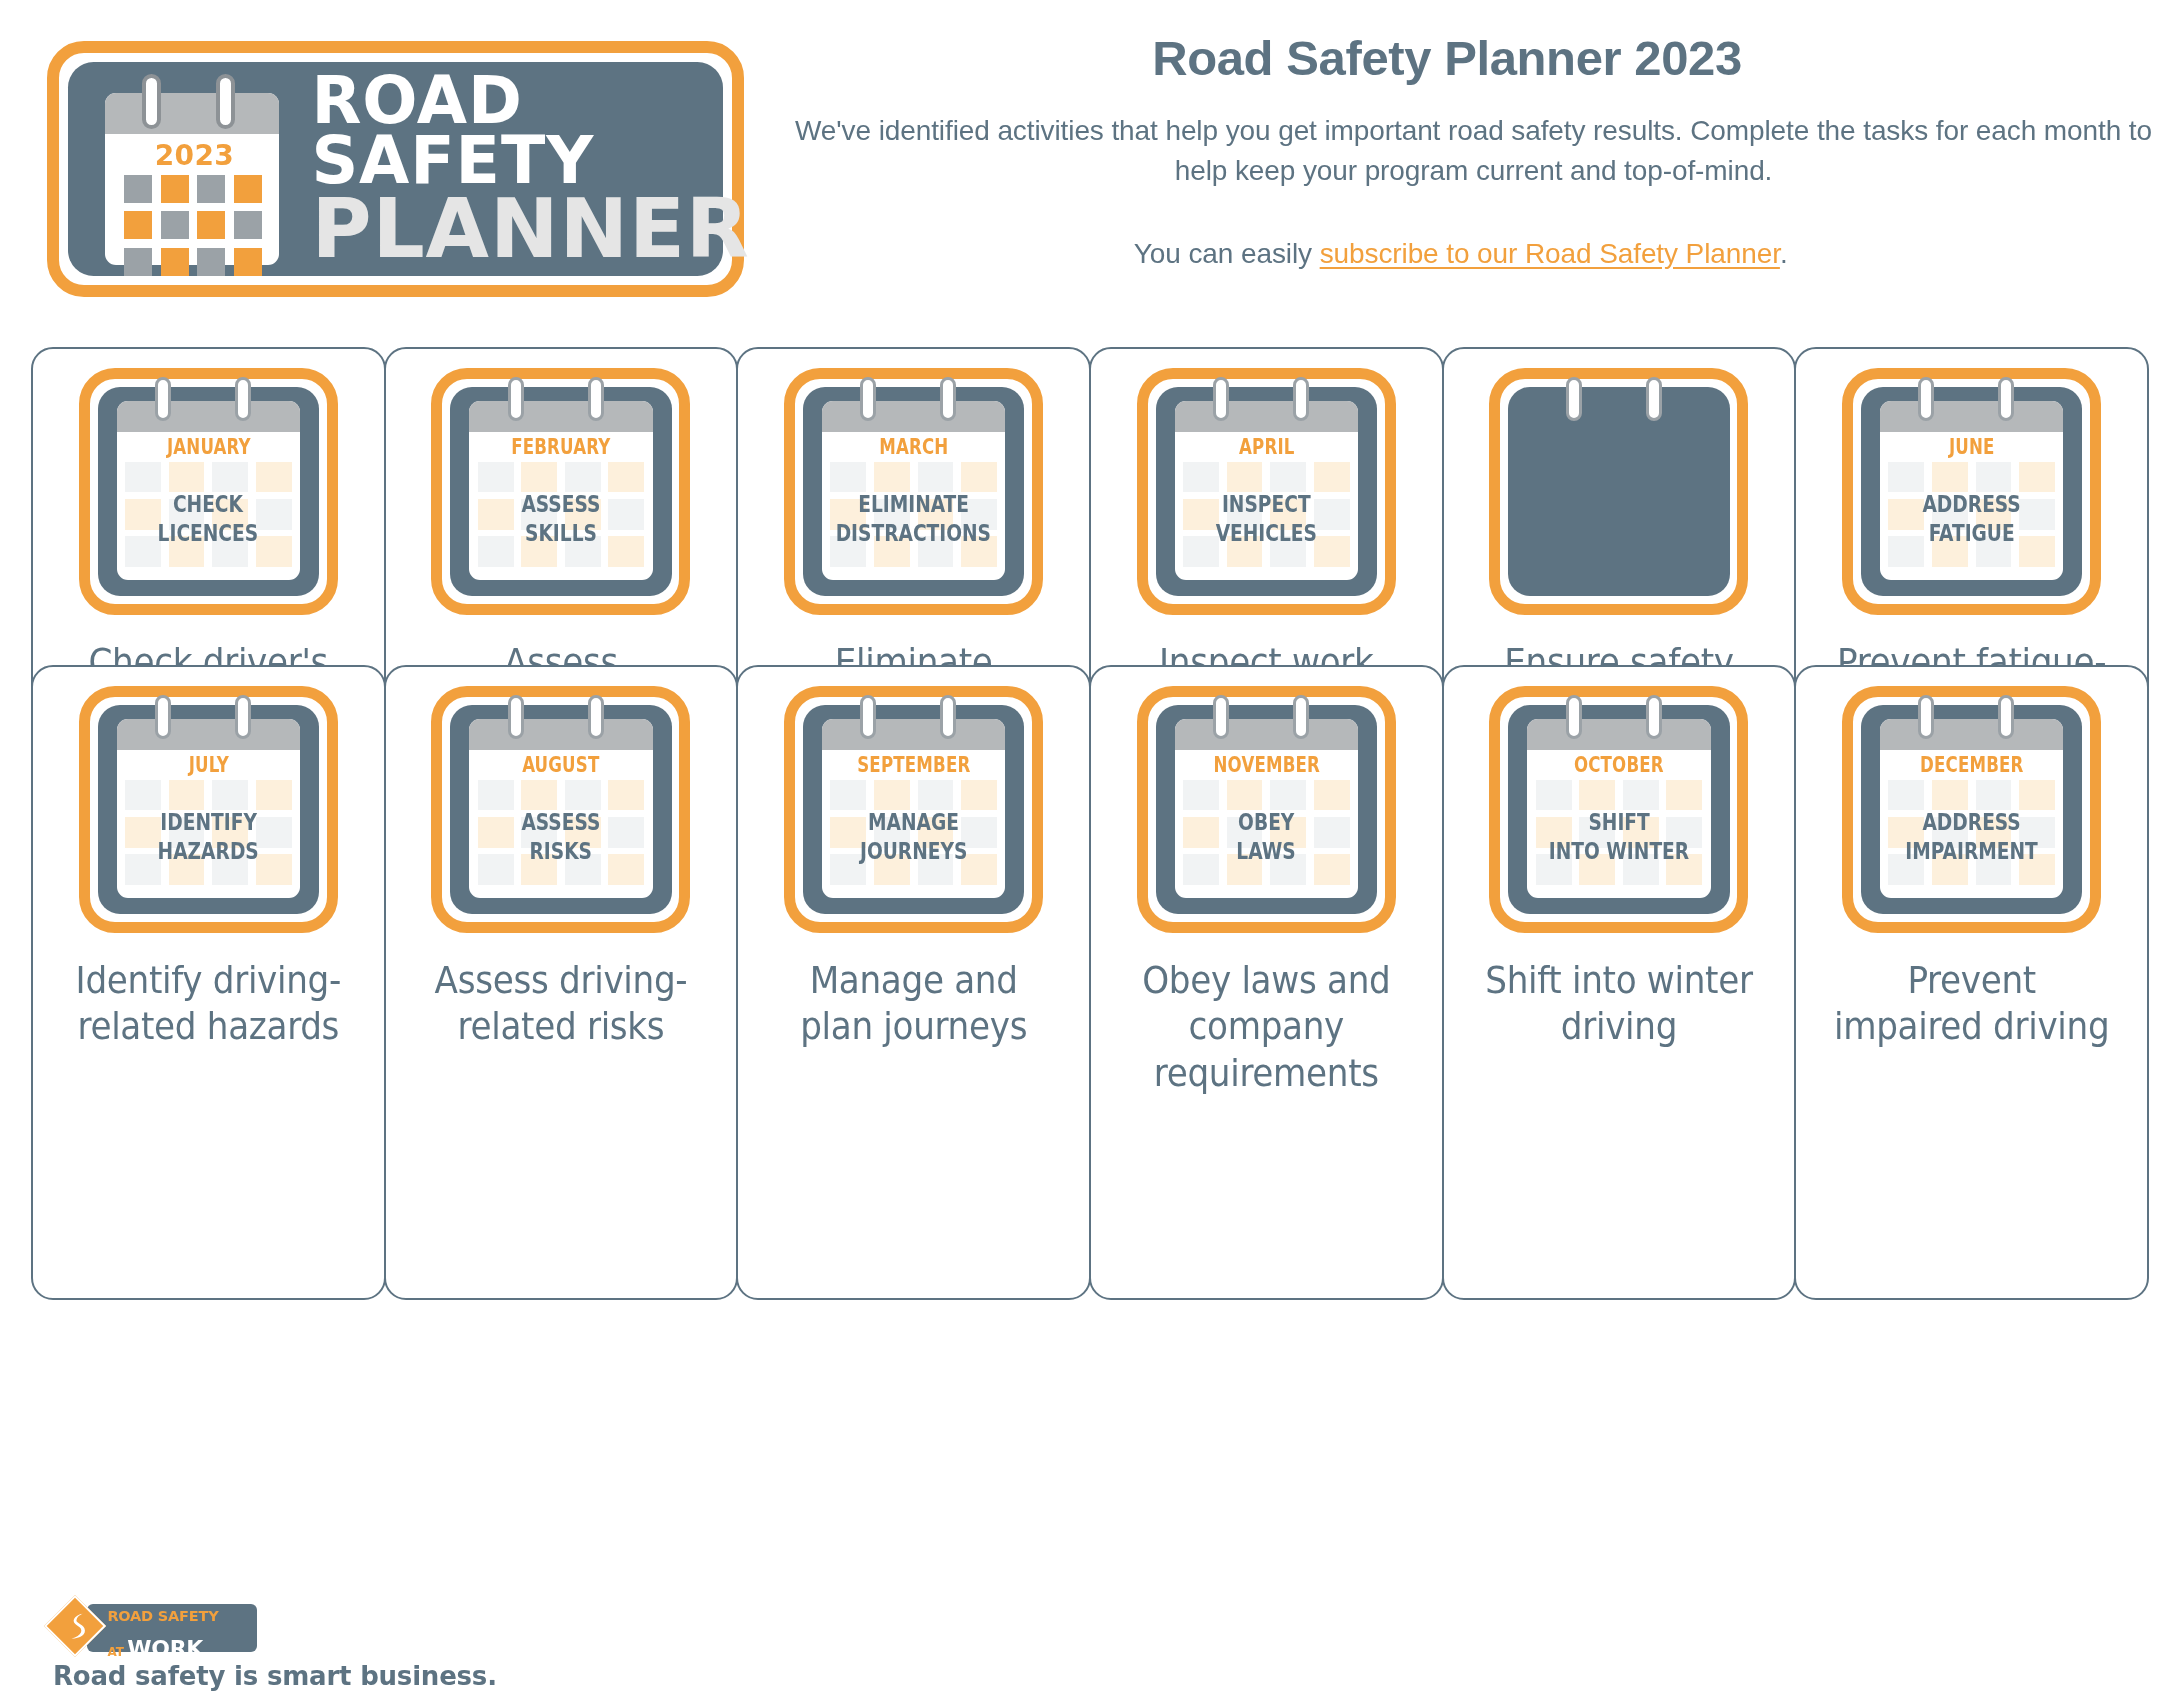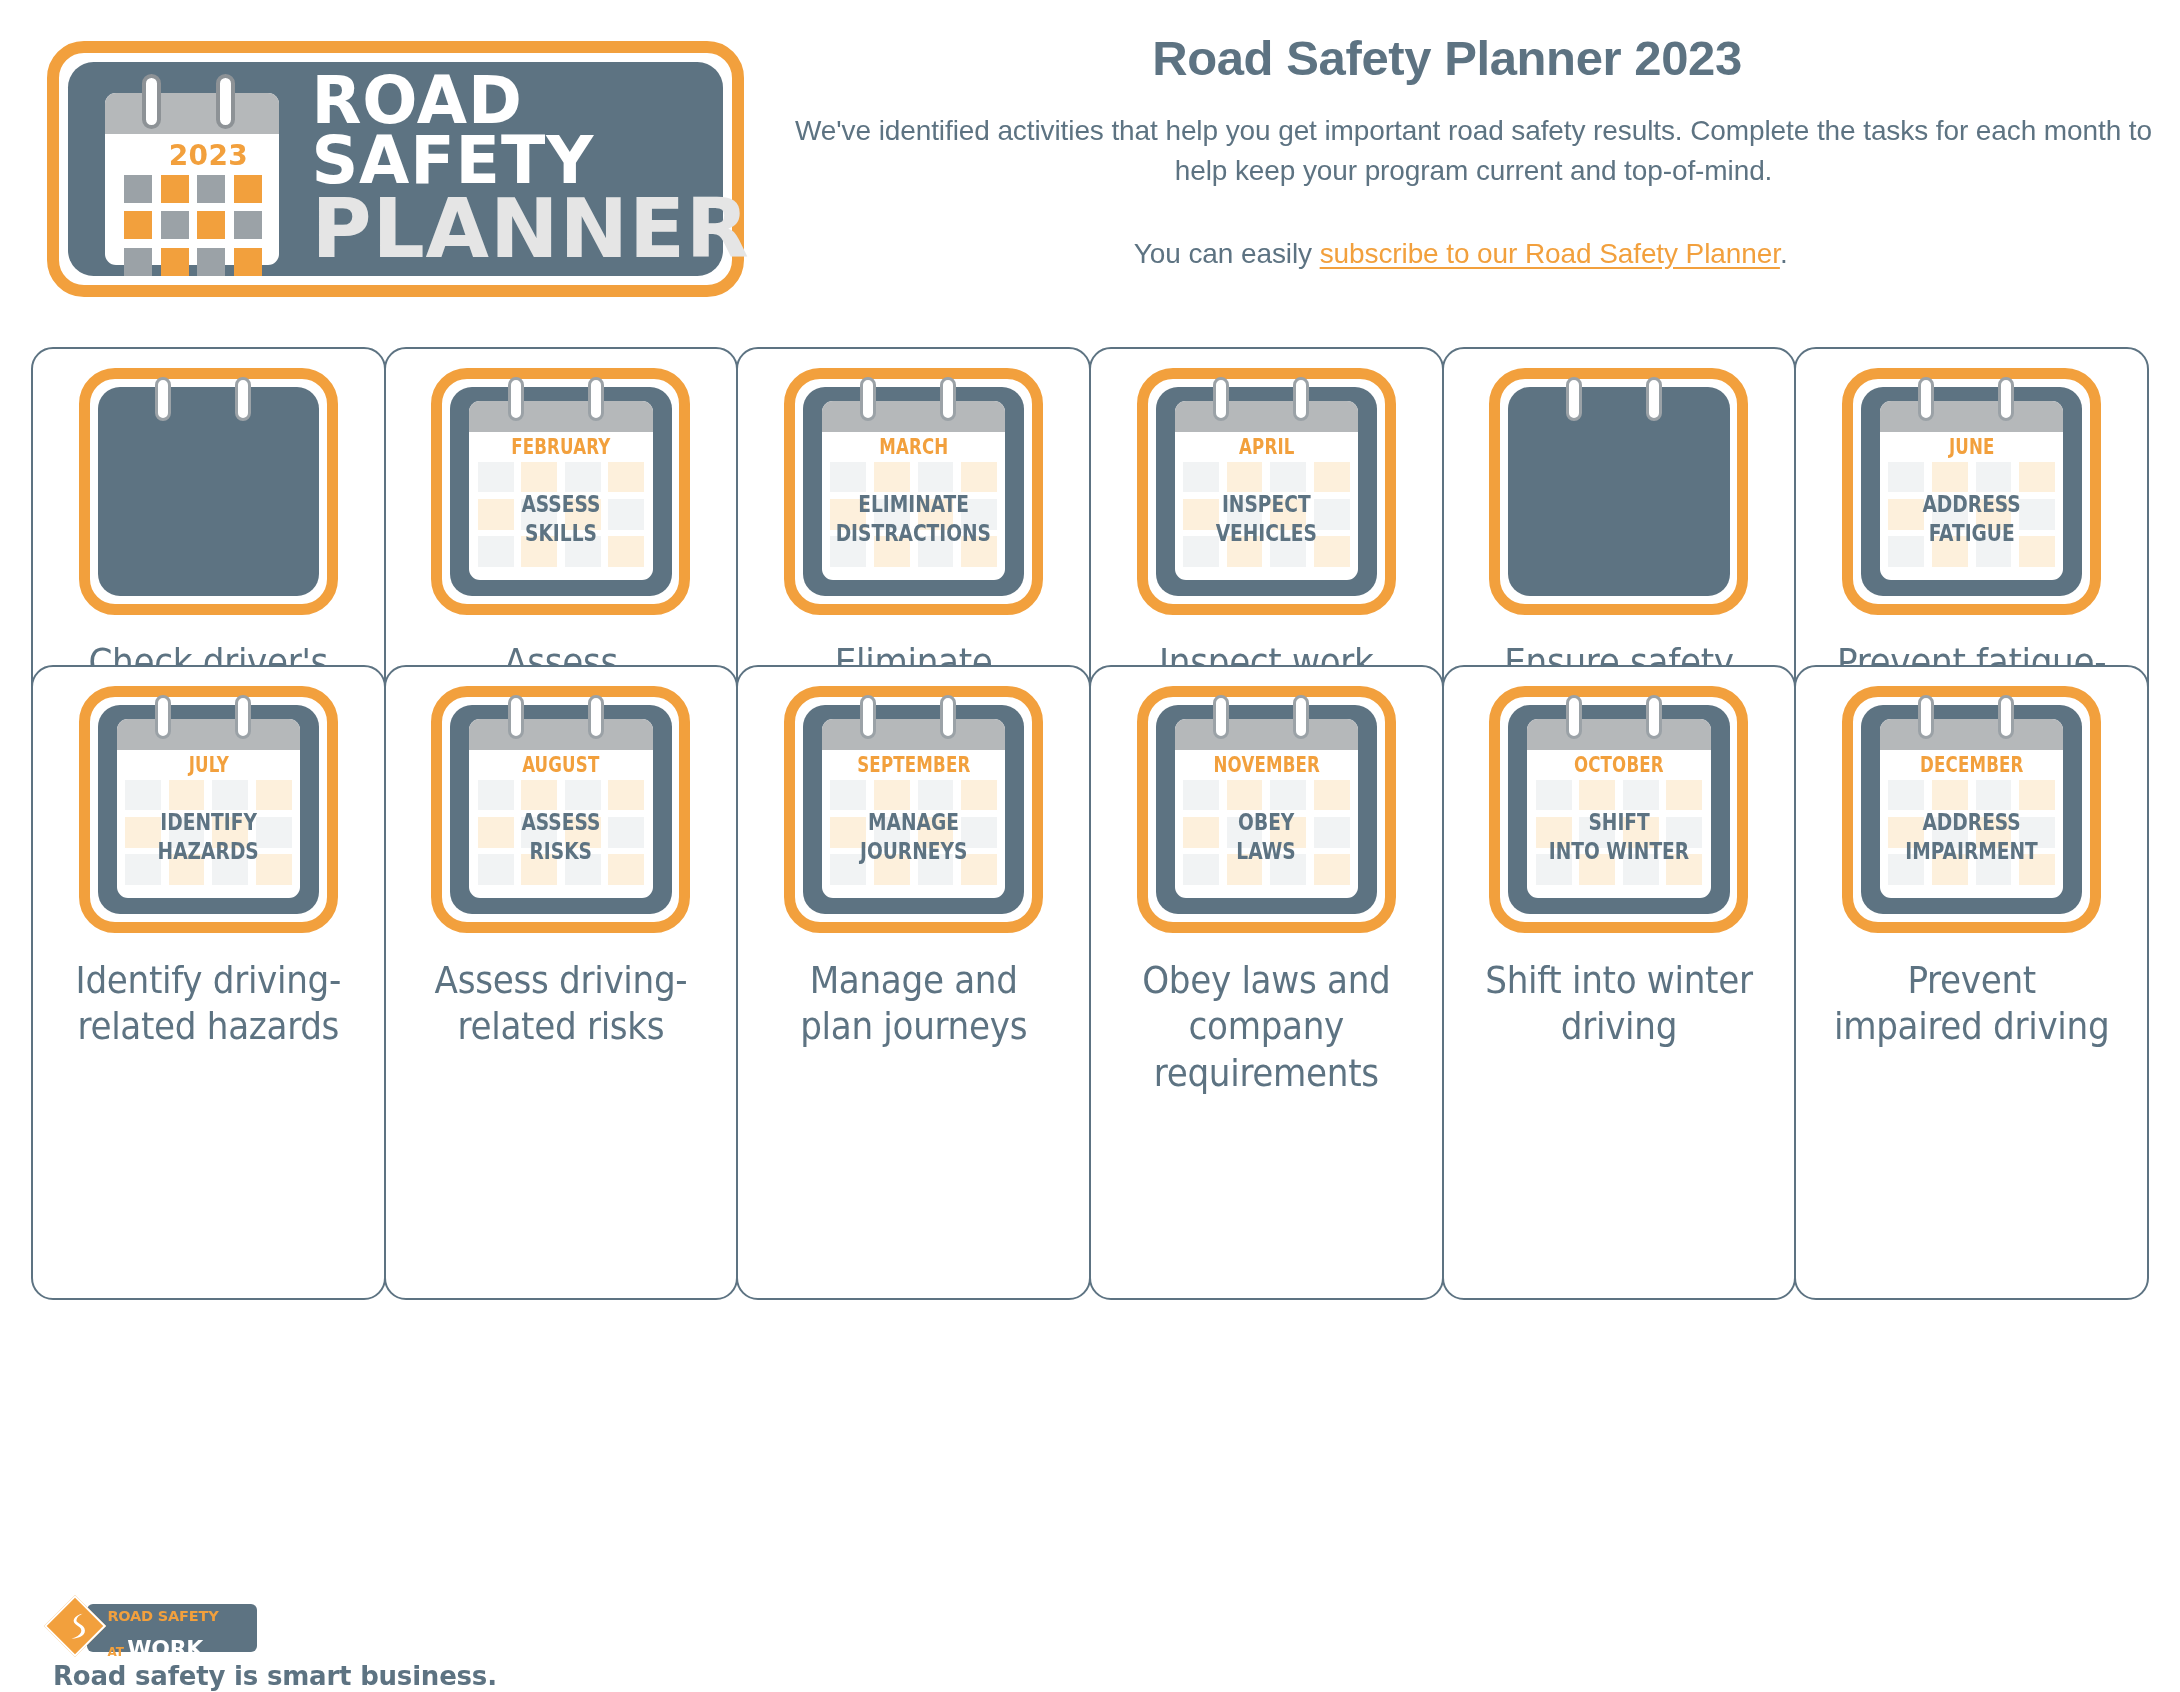--- a/index.html
+++ b/index.html
@@ -59,21 +59,21 @@
     position: absolute; top: 0;
     width: 19px; height: 55px;
     background: #FFFFFF;
     border-radius: 9.4px;
     border: 4.3px solid #8D9296;
   }
   .badge-ring.r1 { left: 37px; }
   .badge-ring.r2 { left: 111px; }
   .badge-year {
     position: absolute;
-    left: 16px; top: 65px; width: 174px;
+    left: 2px; top: 65px; width: 174px;
     text-align: center;
     color: #F2A03D;
     font-weight: bold;
     font-size: 28px;
     letter-spacing: 0.4px;
     font-family: "DejaVu Sans", sans-serif;
   }
   .badge-grid {
     position: absolute; left: 19px; top: 101px;
     width: 138px;
@@ -381,20 +381,42 @@
     <div class="page-subtitle">We've identified activities that help you get important road safety results. Complete the tasks for each month to help keep your program current and top-of-mind.</div>
     <div class="page-cta"><span>You can easily </span><a href="#">subscribe to our Road Safety Planner</a><span>.</span></div>
   </div>
 
 </div>
 
 <div class="month-grid" id="month-grid">
     <div class="month-card">
       <div class="cal">
         <div class="cal-slate">
+          <div class="cal-paper">
+            <div class="cal-paper-top"></div>
+            <div class="cal-checker">
+              <i class="g"></i>
+              <i class="o"></i>
+              <i class="g"></i>
+              <i class="o"></i>
+              <i class="o"></i>
+              <i class="g"></i>
+              <i class="o"></i>
+              <i class="g"></i>
+              <i class="g"></i>
+              <i class="o"></i>
+              <i class="g"></i>
+              <i class="o"></i>
+            </div>
+            <div class="cal-month">JANUARY</div>
+            <div class="cal-task">
+              <span>CHECK</span>
+              <span>LICENCES</span>
+            </div>
+          </div>
           <div class="cal-rings">
             <div class="cal-ring r1"></div>
             <div class="cal-ring r2"></div>
           </div>
         </div>
       </div>
       <div class="month-caption">Check driver's licence and abstract</div>
     </div>
     <div class="month-card">
       <div class="cal">

